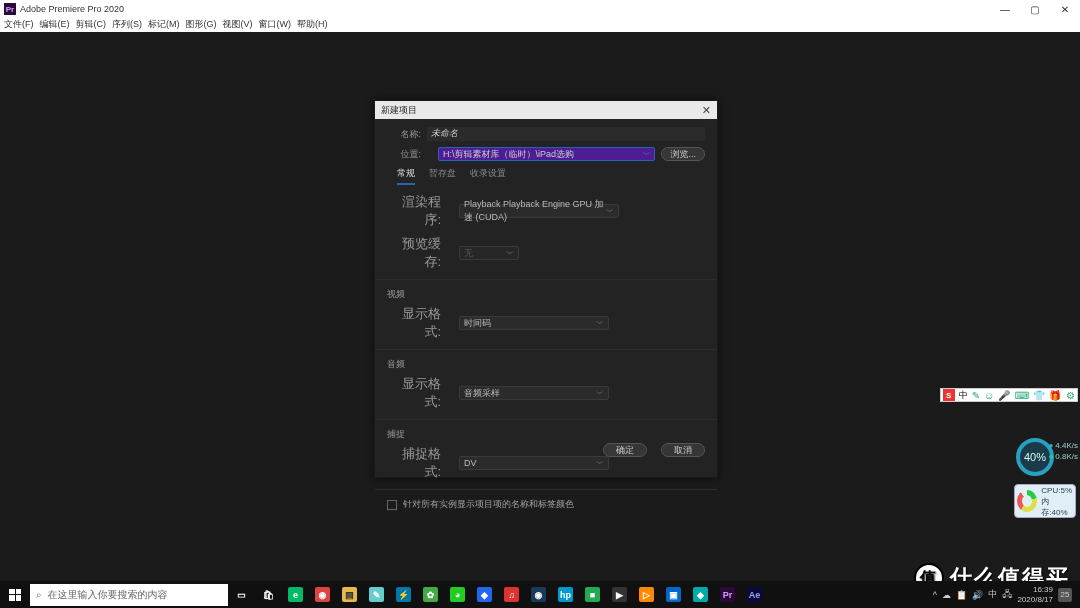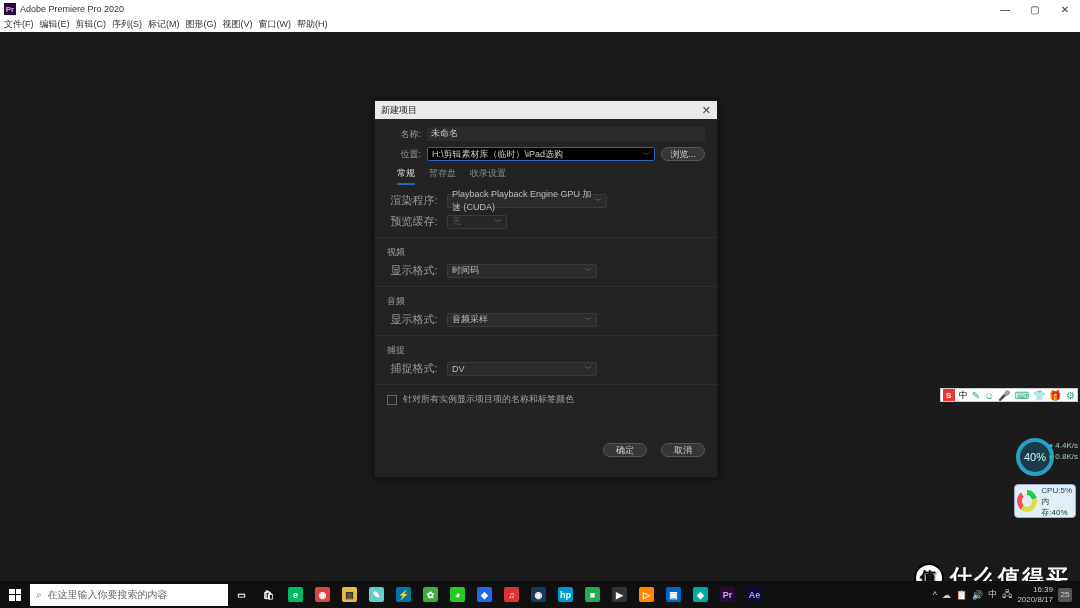--- a/index.html
+++ b/index.html
@@ -20,23 +20,23 @@
 .app-body { position: absolute; top: 32px; left: 0; right: 0; bottom: 27px; background: #1b1b1b; }
 
 
 .dialog { position: absolute; left: 374px; top: 100px; width: 344px; height: 378px; background: #232323; border: 1px solid #1a1a1a; box-shadow: 0 0 8px rgba(0,0,0,.6); font-size: 9px; color: #a0a0a0; }
 .dlg-title { height: 18px; background: #e9e9e9; color: #222; display: flex; align-items: center; padding: 0 6px; font-size: 9px; }
 .dlg-title .t { flex: 1; }
 .dlg-close { font-size: 11px; color: #444; }
 .dlg-body { padding: 8px 12px; }
 .row { display: flex; align-items: center; margin-bottom: 6px; }
 .lbl { width: 34px; text-align: right; margin-right: 6px; color: #999; font-size: 9px; }
-.lbl2 { width: 54px; text-align: center; margin-right: 6px; color: #999; font-size: 11px; }
-.text-input { flex: 1; background: #2b2b2b; border: none; height: 14px; color: #ccc; font-size: 9px; padding: 0 4px; }
-.path-select { flex: 1; background: #000000; border: 1px solid #2a62b8; height: 14px; color: #ccc; font-size: 9px; padding: 0 4px; display: flex; align-items: center; justify-content: space-between; border-radius: 2px; }
+.lbl2 { width: 54px; text-align: right; margin-right: 18px; color: #999; font-size: 13px; }
+.text-input { flex: 1; background: #2b2b2b; border: none; height: 14px; color: #ccc; font-size: 9px; padding: 0 4px; font-style: italic; }
+.path-select { flex: 1; background: #4c1d95; border: 1px solid #2a62b8; height: 14px; color: #ccc; font-size: 9px; padding: 0 4px; display: flex; align-items: center; justify-content: space-between; border-radius: 2px; margin-left: 11px; }
 .path-select .chev { font-size: 8px; color: #888; }
 .pill-btn { margin-left: 6px; background: #363636; border: 1px solid #555; color: #ccc; border-radius: 8px; height: 14px; padding: 0 8px; font-size: 9px; display: flex; align-items: center; }
 .tabs { display: flex; gap: 14px; margin: 6px 0 8px 10px; font-size: 9px; }
 .tab { color: #888; padding-bottom: 3px; }
 .tab.active { color: #ddd; border-bottom: 2px solid #2a62b8; font-family: Liberation Serif, serif; }
 .section-title { color: #999; font-size: 9px; margin: 6px 0 4px 0; }
 .dropdown { background: #2b2b2b; border: 1px solid #3a3a3a; height: 14px; color: #bbb; font-size: 9px; padding: 0 4px; display: flex; align-items: center; justify-content: space-between; border-radius: 2px; }
 .dropdown.disabled { background: #272727; color: #555; }
 .dropdown .chev { font-size: 8px; color: #888; }
 .sep { border-top: 1px solid #2e2e2e; margin: 8px -12px; }

